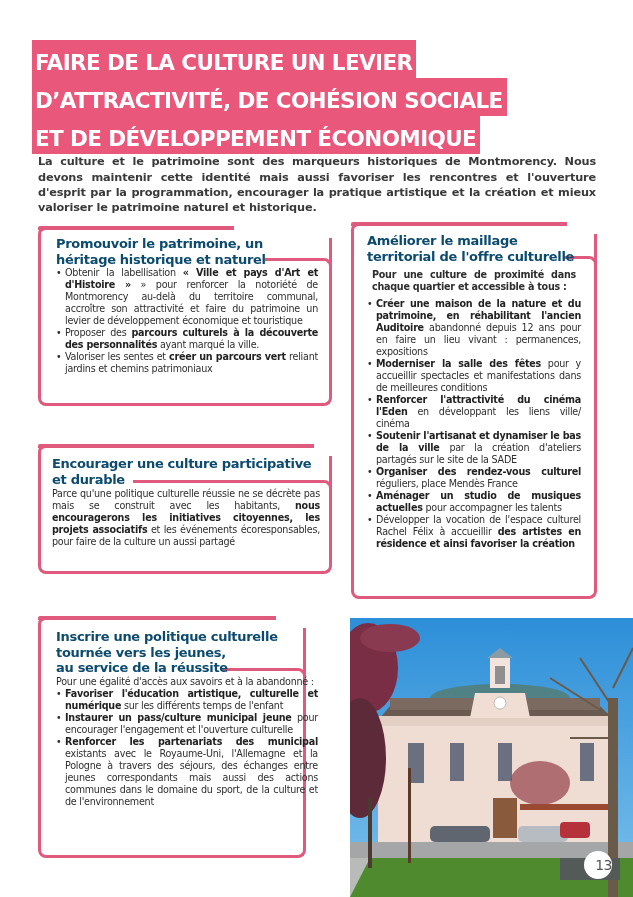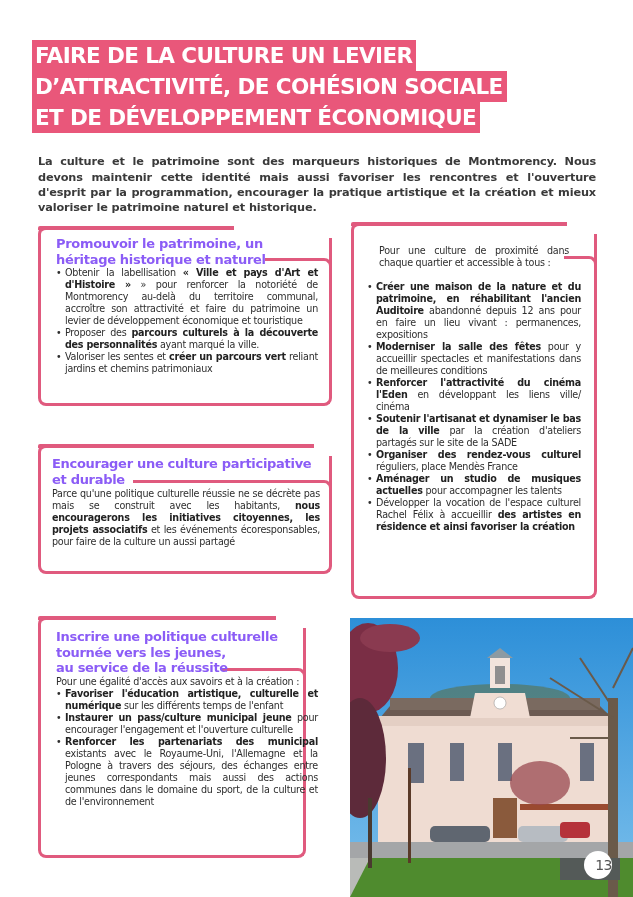--- a/index.html
+++ b/index.html
@@ -1,29 +1,29 @@
 <!DOCTYPE html>
 <html><head>
 <meta charset="utf-8">
 <style>
   html, body { margin:0; padding:0; background:#ffffff; }
   body { width:633px; height:897px; position:relative; overflow:hidden; font-family:"DejaVu Sans", sans-serif; color:#2b2b2b; }
 
   .title-block { position:absolute; left:32px; top:40px; }
-  .title-line { display:block; width:max-content; background:#e9577a; color:#fff; font-family:"DejaVu Sans", sans-serif; font-weight:bold; font-size:21.5px; line-height:30px; height:30px; padding:1px 4px 0 3px; letter-spacing:-0.6px; }
+  .title-line { display:block; width:max-content; background:#e9577a; color:#fff; font-family:"DejaVu Sans", sans-serif; font-weight:bold; font-size:21.5px; line-height:30px; height:30px; padding:8px 4px 0 3px; letter-spacing:-0.6px; }
 
   .intro { position:absolute; left:38px; top:143px; width:558px; font-size:11.3px; line-height:15.2px; text-align:justify; font-weight:bold; color:#3a3a3a; letter-spacing:-0.15px; }
 
   .box { position:absolute; }
   .box .top-line { position:absolute; left:0; top:0; height:4px; background:#e05a7e; border-radius:2px 0 0 0; }
   .box .frame { position:absolute; left:0; right:0; bottom:0; border:3.5px solid #e05a7e; border-top:none; border-radius:0 0 8px 8px; }
   .box .frame-left-top { position:absolute; left:0; top:0; width:10px; height:14px; border-left:3.5px solid #e05a7e; border-top:4px solid #e05a7e; border-radius:8px 0 0 0; }
   .box .right-cap { position:absolute; right:0; height:12px; border-top:3.5px solid #e05a7e; border-right:3.5px solid #e05a7e; border-radius:0 8px 0 0; }
   .box .content { position:absolute; }
-  .box h3 { margin:0; font-family:"DejaVu Sans", sans-serif; font-weight:bold; color:#8b5cf6; font-size:13px; line-height:15.5px; letter-spacing:-0.3px; }
+  .box h3 { margin:0; font-family:"DejaVu Sans", sans-serif; font-weight:bold; color:#0c4a6e; font-size:13px; line-height:15.5px; letter-spacing:-0.3px; }
   .box .text { font-size:9.6px; line-height:12px; color:#2e2e2e; text-align:justify; letter-spacing:-0.25px; }
   .box ul { margin:0; padding:0; list-style:none; }
   .box li { position:relative; padding-left:9px; font-size:9.6px; line-height:12px; color:#2e2e2e; text-align:justify; letter-spacing:-0.25px; }
   .box li .bullet { position:absolute; left:0; top:0; }
   .box b { font-weight:bold; color:#222; }
 
   .photo { position:absolute; left:350px; top:618px; width:283px; height:279px; overflow:hidden; }
   .page-num { position:absolute; left:584px; top:851px; width:28px; height:28px; border-radius:50%; background:#ffffff; color:#555; font-size:14px; line-height:28px; text-align:right; letter-spacing:-0.5px; }
 </style>
 </head>
@@ -62,21 +62,22 @@
     <p class="text" style="margin:1px 0 0 0;"><span>Parce qu'une politique culturelle réussie ne se décrète pas mais se construit avec les habitants, </span><b>nous encouragerons les initiatives citoyennes, les projets associatifs</b><span> et les événements écoresponsables, pour faire de la culture un aussi partagé</span></p>
   </div>
 </div>
 
 <div class="box" style="left:351px; top:222px; width:246px; height:377px;">
   <div class="top-line" style="width:216px;"></div>
   <div class="frame-left-top"></div>
   <div class="right-cap" style="top:34px; width:30px;"></div>
   <div class="frame" style="top:12px;"></div>
   <div class="content" style="left:16px; top:11px; width:214px;">
-    <p class="text" style="margin:12px;">Pour une culture de proximité dans chaque quartier et accessible à tous :</p>
+    <h3>Améliorer le maillage territorial de l'offre culturelle</h3>
+    <p class="text" style="margin:5px;font-weight:bold;">Pour une culture de proximité dans chaque quartier et accessible à tous :</p>
     <ul>
       <li><span class="bullet">•</span><span></span><b>Créer une maison de la nature et du patrimoine, en réhabilitant l'ancien Auditoire</b><span> abandonné depuis 12 ans pour en faire un lieu vivant : permanences, expositions</span></li>
       <li><span class="bullet">•</span><span></span><b>Moderniser la salle des fêtes</b><span> pour y accueillir spectacles et manifestations dans de meilleures conditions</span></li>
       <li><span class="bullet">•</span><span></span><b>Renforcer l'attractivité du cinéma l'Eden</b><span> en développant les liens ville/ cinéma</span></li>
       <li><span class="bullet">•</span><span></span><b>Soutenir l'artisanat et dynamiser le bas de la ville</b><span> par la création d'ateliers partagés sur le site de la SADE</span></li>
       <li><span class="bullet">•</span><span></span><b>Organiser des rendez-vous culturel</b><span> réguliers, place Mendès France</span></li>
       <li><span class="bullet">•</span><span></span><b>Aménager un studio de musiques actuelles</b><span> pour accompagner les talents</span></li>
       <li><span class="bullet">•</span><span>Développer la vocation de l'espace culturel Rachel Félix à accueillir </span><b>des artistes en résidence et ainsi favoriser la création</b><span></span></li>
     </ul>
   </div>
@@ -86,21 +87,21 @@
   <div class="top-line" style="width:238px;"></div>
   <div class="frame-left-top"></div>
   <div class="right-cap" style="top:52px; width:82px;"></div>
   <div class="frame" style="top:12px;"></div>
   <div class="content" style="left:18px; top:13px; width:262px;">
     <h3>
       <span style="display:block;">Inscrire une politique culturelle</span>
       <span style="display:block;">tournée vers les jeunes,</span>
       <span style="display:block;">au service de la réussite</span>
     </h3>
-    <p class="text" style="margin:0;">Pour une égalité d'accès aux savoirs et à la création :</p>
+    <p class="text" style="margin:0;">Pour une égalité d'accès aux savoirs et à la abandonné :</p>
     <ul>
       <li><span class="bullet">•</span><span></span><b>Favoriser l'éducation artistique, culturelle et numérique</b><span> sur les différents temps de l'enfant</span></li>
       <li><span class="bullet">•</span><span></span><b>Instaurer un pass/culture municipal jeune</b><span> pour encourager l'engagement et l'ouverture culturelle</span></li>
       <li><span class="bullet">•</span><span></span><b>Renforcer les partenariats des municipal</b><span> existants avec le Royaume-Uni, l'Allemagne et la Pologne à travers des séjours, des échanges entre jeunes correspondants mais aussi des actions communes dans le domaine du sport, de la culture et de l'environnement</span></li>
     </ul>
   </div>
 </div>
 
 <div class="photo" aria-label="Bâtiment historique avec clocheton, arbres et voitures sur une place">
   <svg width="283" height="279" viewBox="0 0 283 279" xmlns="http://www.w3.org/2000/svg">

